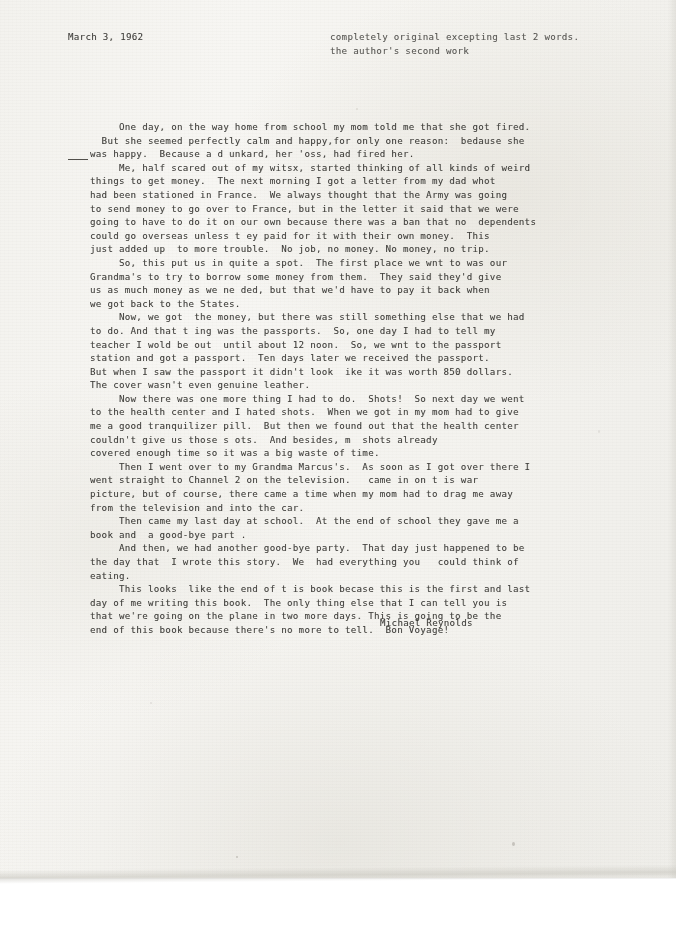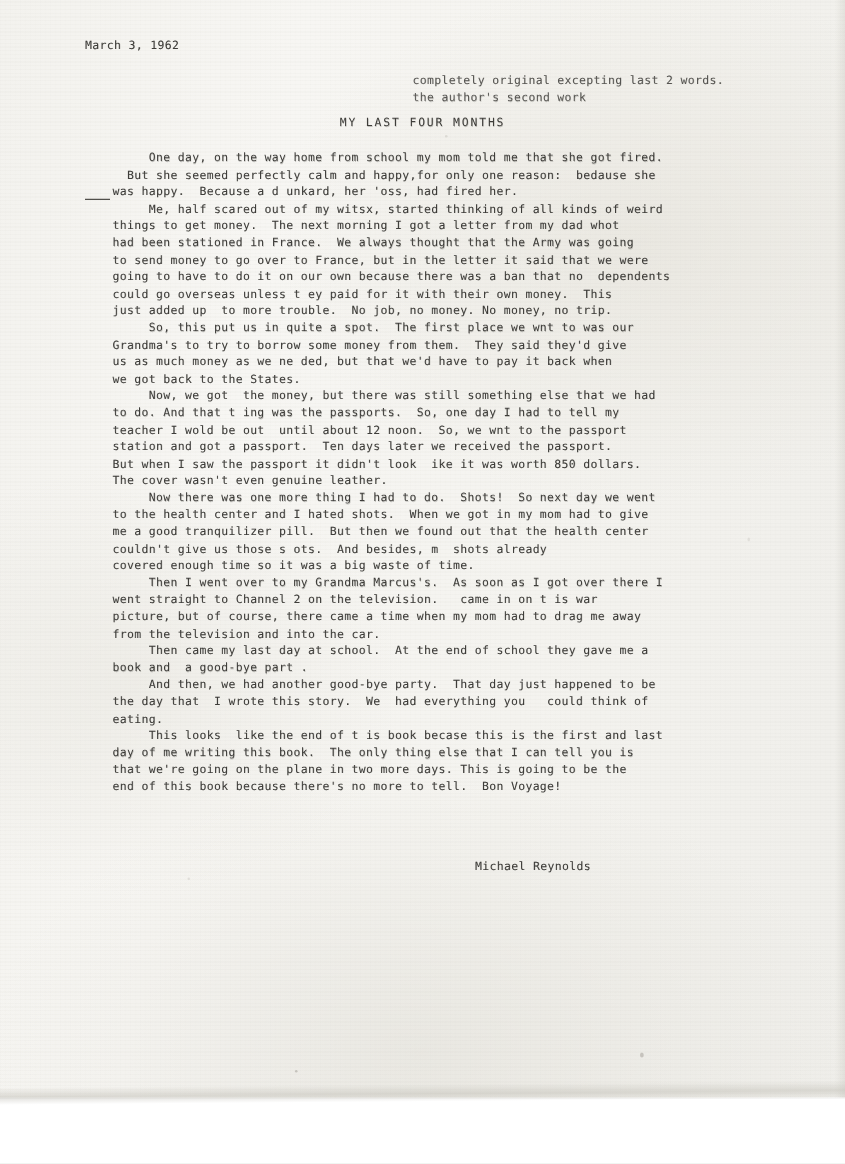--- a/index.html
+++ b/index.html
@@ -83,42 +83,41 @@
   }
 
   #date-line {
     left: 68px;
     top: 31px;
   }
 
   #annotation {
     left: 330px;
     top: 31px;
-    margin-top: 28px;
   }
 
   #title {
     left: 0px;
     top: 93px;
     width: 676px;
     text-align: center;
     white-space: pre;
     letter-spacing: 1.5px;
   }
 
   #body {
     left: 68px;
     top: 121px;
     width: 560px;
     margin-left: 22px;
   }
 
   #signature {
     left: 380px;
-    top: 688px;
+    top: 617px;
   }
 
   
   .tw.light { opacity: 0.78; }
 
   
   #underline-was {
     position: absolute;
     left: 68px;
     top: 159px;
@@ -142,21 +141,20 @@
 <div id="scan">
 
   <div id="paper">
     <div id="grain"></div>
 
     <div class="tw" id="date-line">March 3, 1962</div>
 
     <div class="tw light" id="annotation">completely original excepting last 2 words.
 the author's second work</div>
 
-    <div class="tw" id="title">MY LAST FOUR MONTHS</div>
 
     <div class="tw" id="body">     One day, on the way home from school my mom told me that she got fired.
   But she seemed perfectly calm and happy,for only one reason:  bedause she
 was happy.  Because a d unkard, her 'oss, had fired her.
      Me, half scared out of my witsx, started thinking of all kinds of weird
 things to get money.  The next morning I got a letter from my dad whot
 had been stationed in France.  We always thought that the Army was going
 to send money to go over to France, but in the letter it said that we were
 going to have to do it on our own because there was a ban that no  dependents
 could go overseas unless t ey paid for it with their own money.  This

